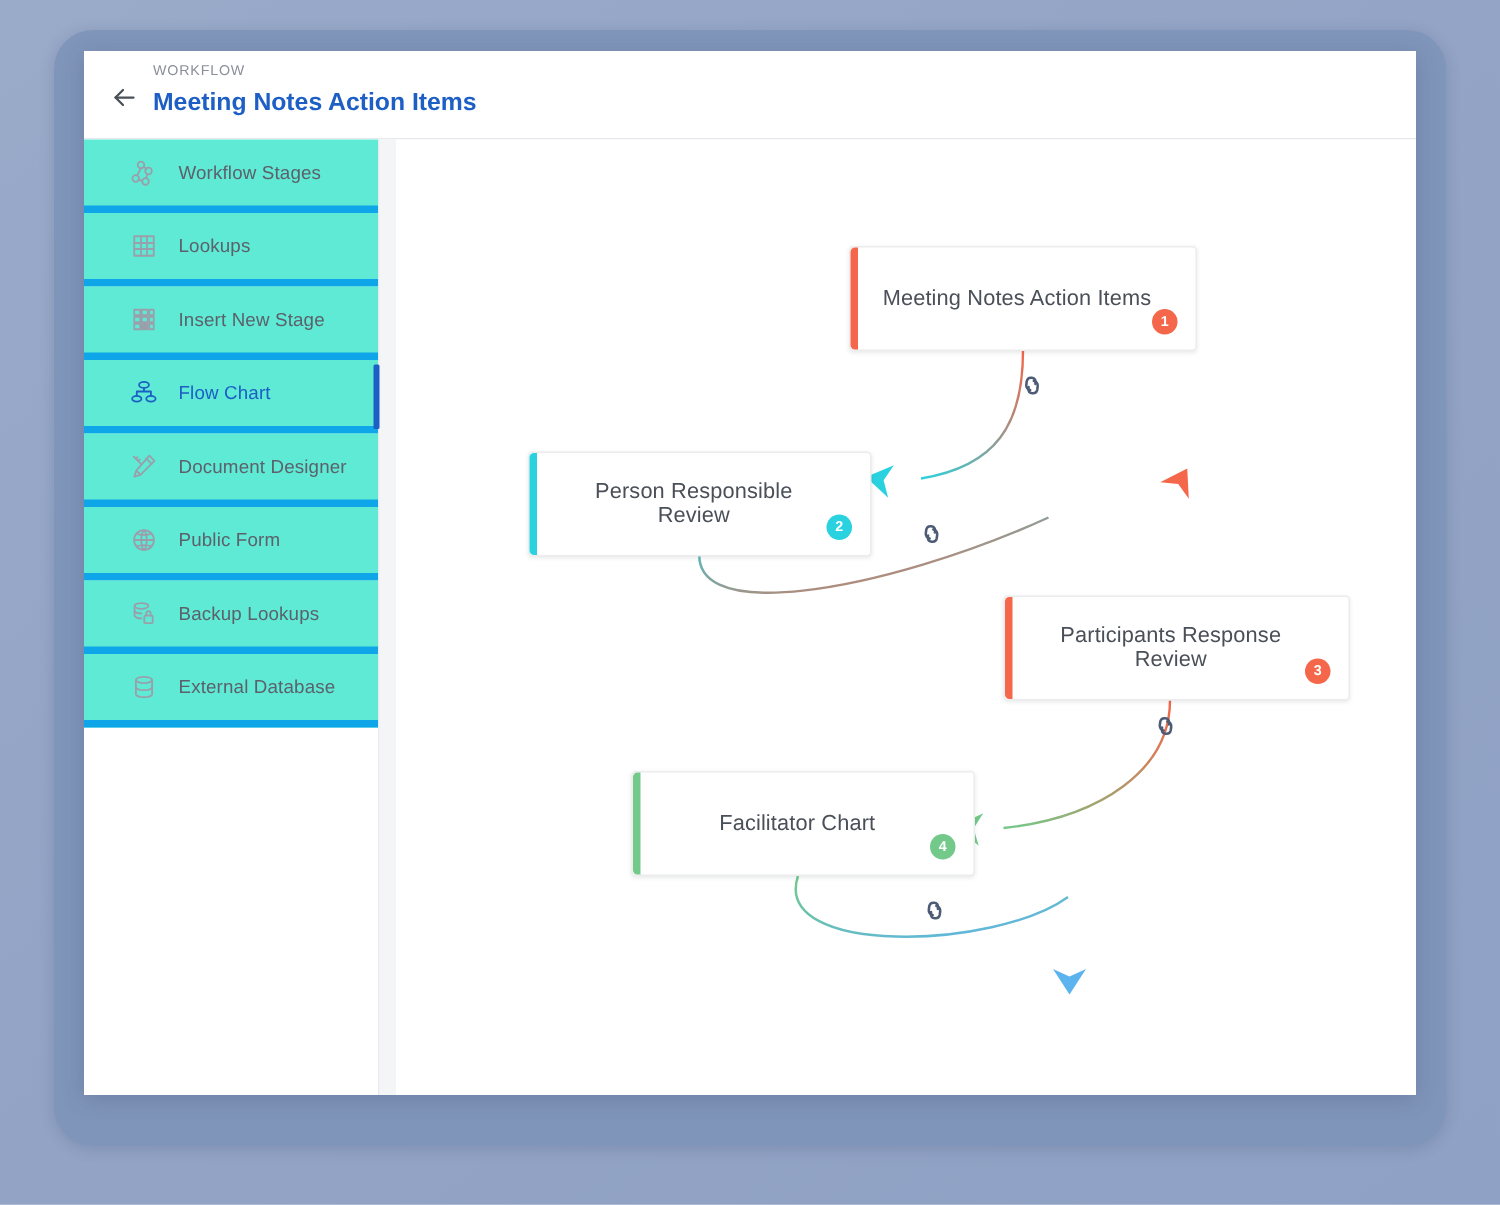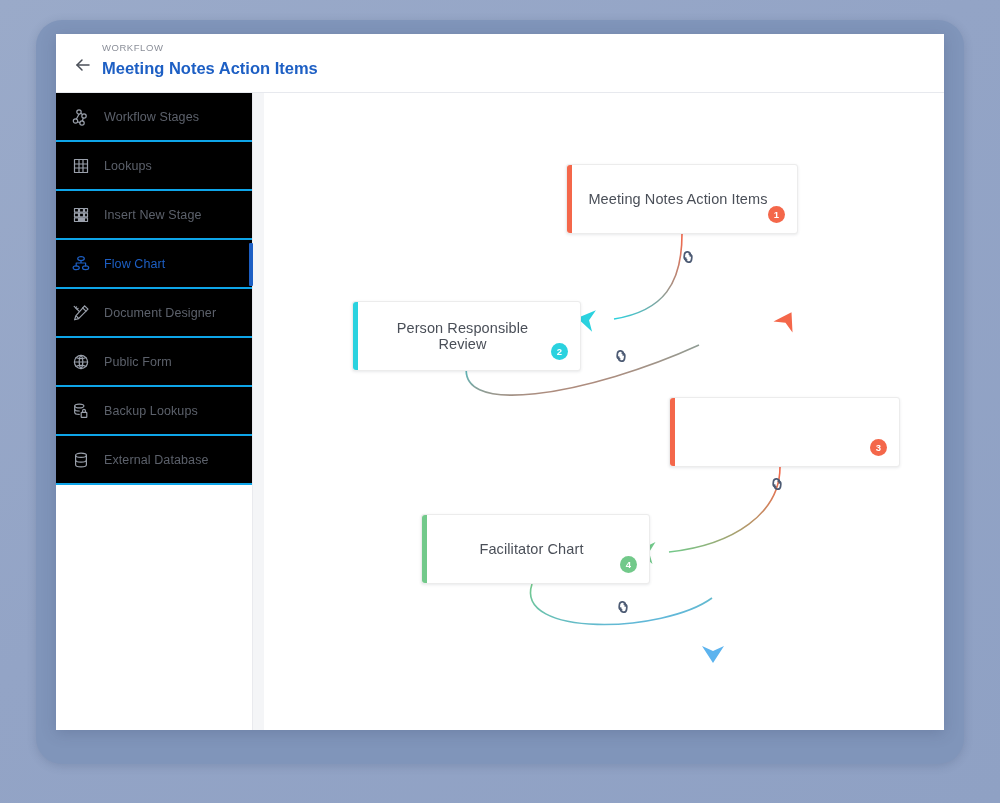--- a/index.html
+++ b/index.html
@@ -92,25 +92,25 @@
     width: 196px;
     height: 638px;
     background: #ffffff;
     border-right: 1px solid #e9eaee;
   }
   .nav-item {
     position: relative;
     height: 49px;
     display: flex;
     align-items: center;
-    padding-left: 14px;
+    padding-left: 29px;
     box-sizing: border-box;
-    border-bottom: 2px solid #0ea5e9;
+    border-bottom: 5px solid #0ea5e9;
     cursor: pointer;
-    background: #000000;
+    background: #5eead4;
   }
   .nav-item .nav-icon {
     width: 22px;
     height: 22px;
     margin-right: 12px;
     flex: 0 0 22px;
     display: flex;
     align-items: center;
     justify-content: center;
     color: #9aa0ab;
@@ -363,20 +363,21 @@
             <div class="node-label">Meeting Notes Action Items</div>
             <div class="node-badge" style="background: rgb(244, 103, 74);">1</div>
           </div>
           <div class="flow-node" style="left: 88px; top: 208px; width: 229px; height: 70px;">
             <div class="accent" style="background: rgb(42, 210, 223);"></div>
             <div class="node-label">Person Responsible Review</div>
             <div class="node-badge" style="background: rgb(42, 210, 223);">2</div>
           </div>
           <div class="flow-node" style="left: 405px; top: 304px; width: 231px; height: 70px;">
             <div class="accent" style="background: rgb(244, 103, 74);"></div>
+            <div class="node-label">Participants Response Review</div>
             <div class="node-badge" style="background: rgb(244, 103, 74);">3</div>
           </div>
           <div class="flow-node" style="left: 157px; top: 421px; width: 229px; height: 70px;">
             <div class="accent" style="background: rgb(114, 201, 138);"></div>
             <div class="node-label">Facilitator Chart</div>
             <div class="node-badge" style="background: rgb(114, 201, 138);">4</div>
           </div>
           <div class="link-marker" style="left: 413px; top: 153px;"><svg viewBox="0 0 22 22" width="22" height="22">
               <g transform="rotate(-38 11 11)">
         <path d="M8.2 12.6 a3 3 0 0 1 0-4.2 l1.9-1.9 a3 3 0 0 1 4.2 4.2 l-0.9 0.9" stroke="currentColor" fill="none" stroke-width="1.7" stroke-linecap="round"></path>

